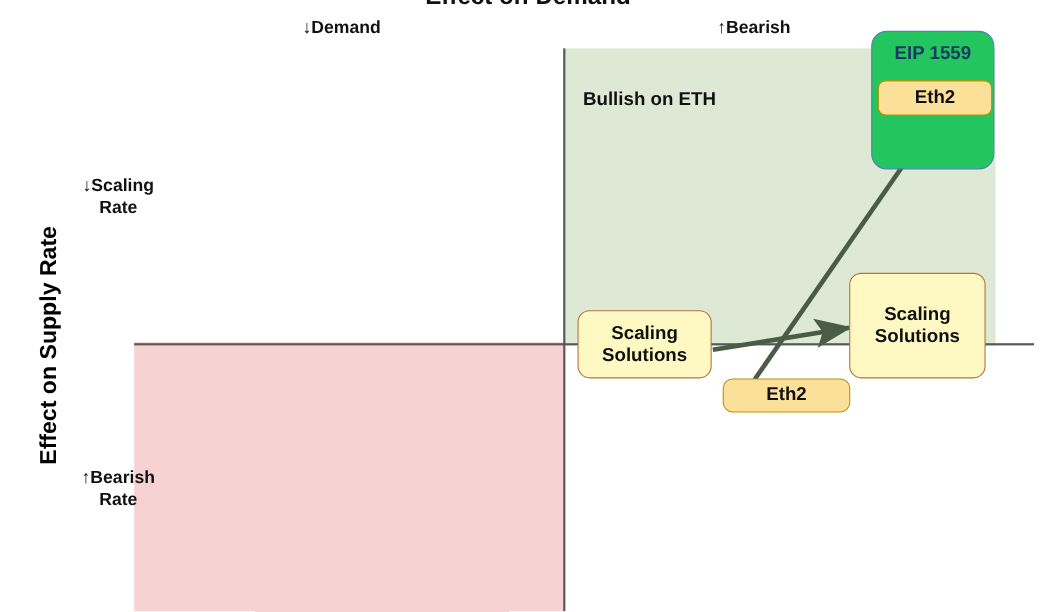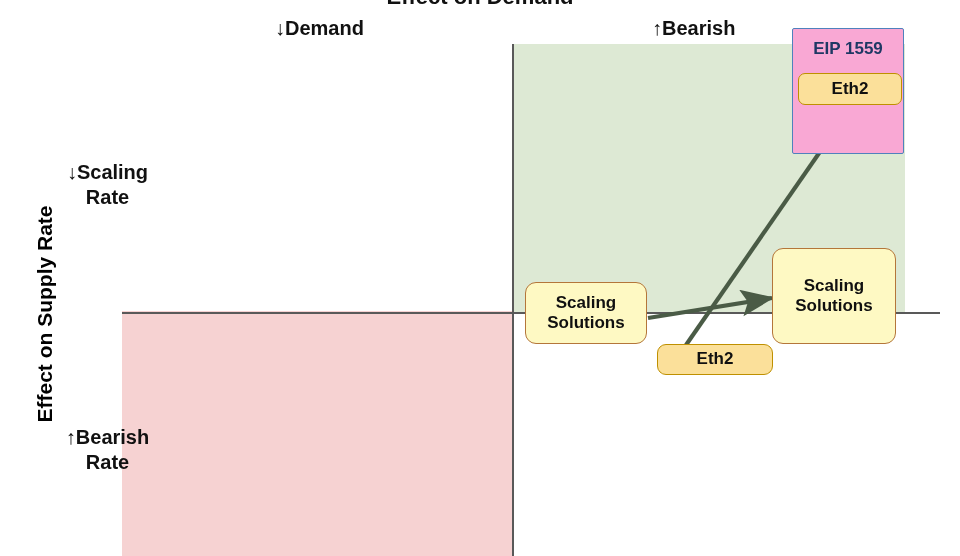--- a/index.html
+++ b/index.html
@@ -77,21 +77,21 @@
     width: 260px;
     text-align: center;
     transform: rotate(-90deg);
     font-size: 21px;
     font-weight: bold;
     color: #000000;
     white-space: nowrap;
   }
   .tick-label {
     position: absolute;
-    font-size: 20px;
+    font-size: 16px;
     font-weight: bold;
     color: #111111;
     line-height: 1.25;
   }
   #tick-demand-down { left: 275px; top: 16px; }
   #tick-demand-up   { left: 652px; top: 16px; }
   #tick-supply-down { left: 60px;  top: 160px; text-align: center; width: 95px;}
   #tick-supply-up   { left: 60px;  top: 425px; text-align: center; width: 95px;}
 
   
@@ -112,23 +112,23 @@
     border: 1.4px solid #b4763a;
     font-size: 17px;
   }
   .node.yellow {
     background: #fbe09a;
     border: 1.4px solid #bf9000;
     font-size: 17px;
     border-radius: 9px;
   }
   .node.blue {
-    background: #f9a8d4;
+    background: #22c55e;
     border: 1.4px solid #4f81bd;
-    border-radius: 2px;
+    border-radius: 14px;
     flex-direction: column;
     justify-content: flex-start;
     font-size: 17px;
     padding-top: 10px;
   }
 
   #node-scaling-left  { left: 525px; top: 282px; width: 122px; height: 62px; }
   #node-scaling-right { left: 772px; top: 248px; width: 124px; height: 96px; }
   #node-eth2-bottom   { left: 657px; top: 344px; width: 116px; height: 31px; }
 
@@ -184,20 +184,21 @@
 <div id="stage">
 
   <div id="chart-title">Effect on Demand</div>
 
   <div class="quad" id="quad-bullish"></div>
   <div class="quad" id="quad-bearish"></div>
 
   <div class="axis-line" id="axis-vert"></div>
   <div class="axis-line" id="axis-horz"></div>
 
+  <div class="quad-caption" id="caption-bullish">Bullish on ETH</div>
 
   <div id="y-axis-title">Effect on Supply Rate</div>
 
   <div class="tick-label" id="tick-demand-down">↓Demand</div>
   <div class="tick-label" id="tick-demand-up">↑Bearish</div>
 
   <div class="tick-label" id="tick-supply-down">
     <div>↓Scaling</div>
     <div>Rate</div>
   </div>

